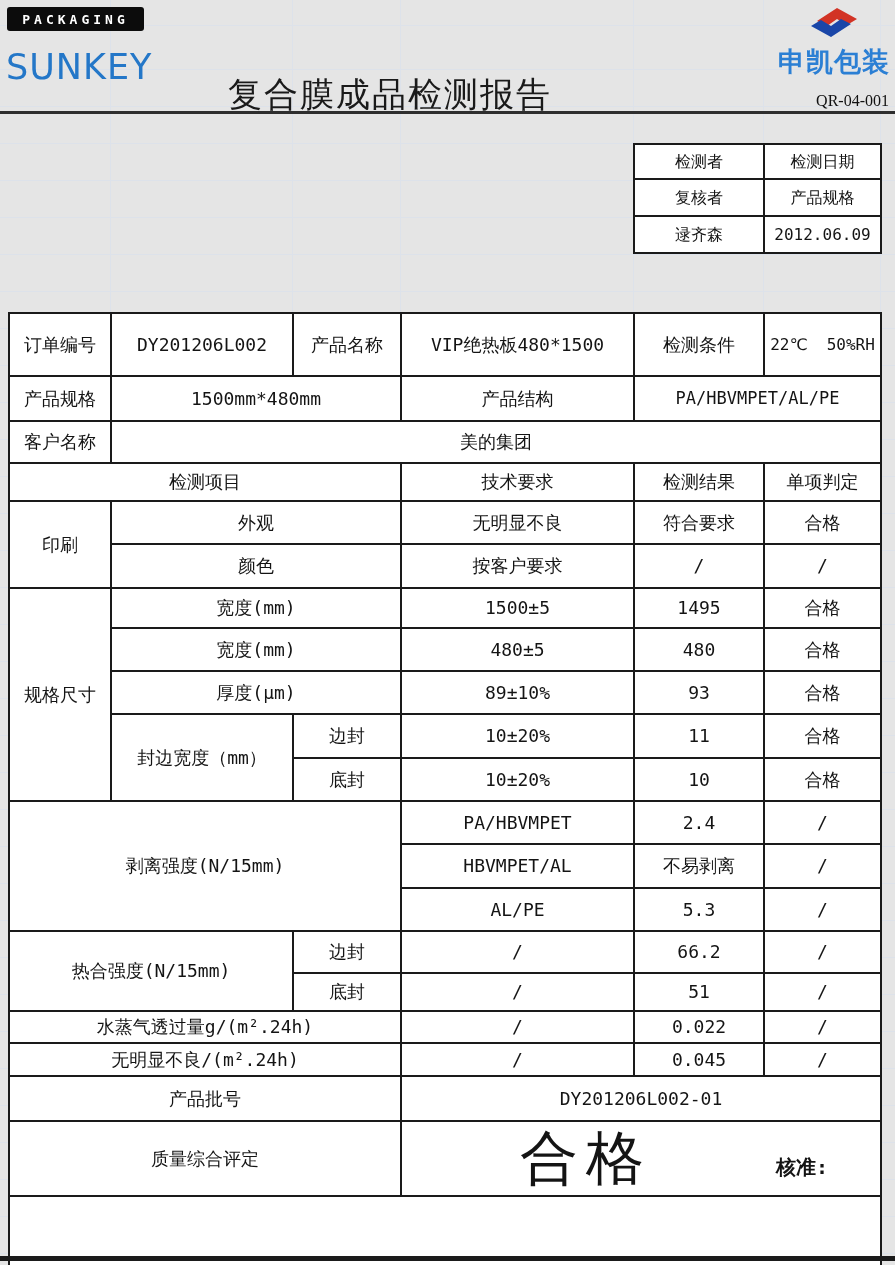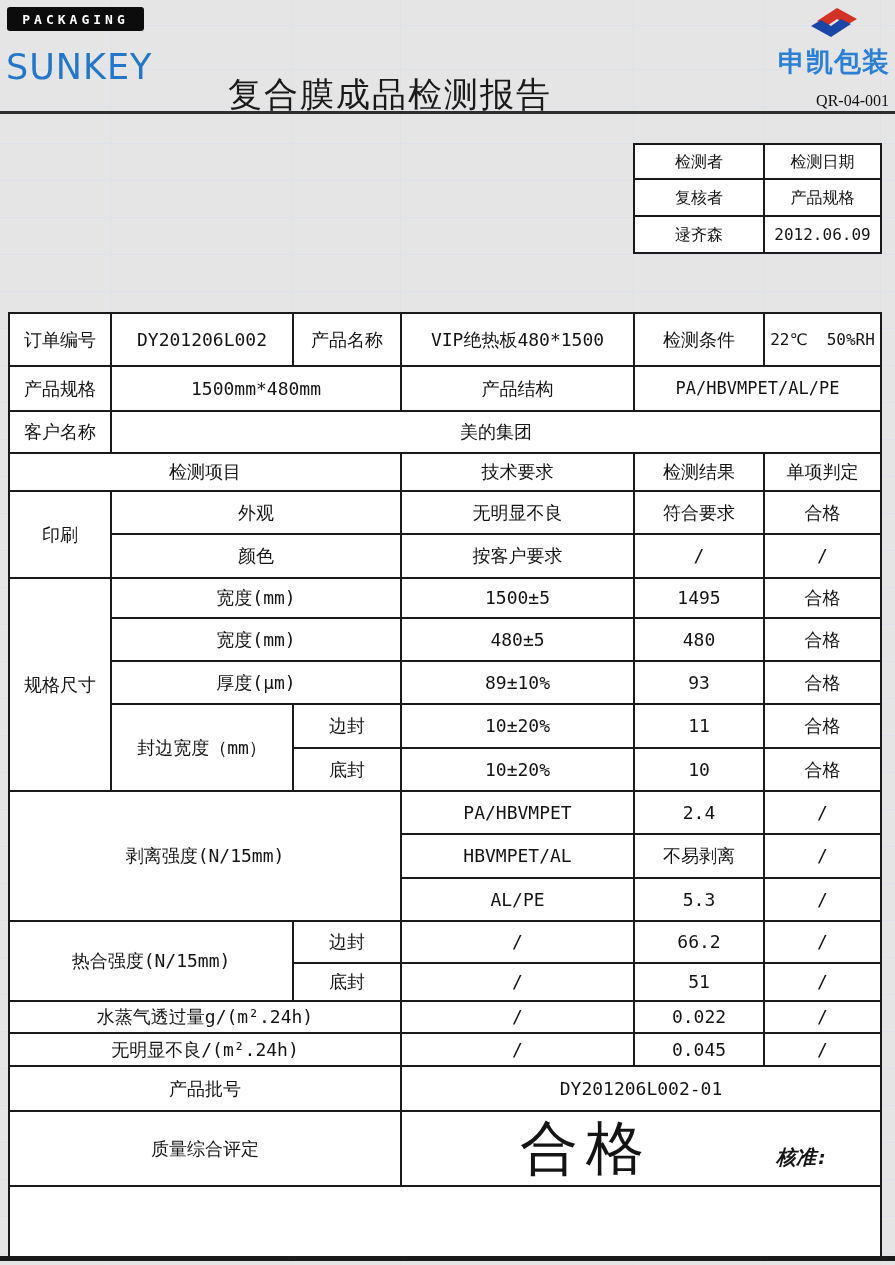--- a/index.html
+++ b/index.html
@@ -28,21 +28,21 @@
   
   table{border-collapse:collapse;table-layout:fixed;background:#fff;}
   td{border:2px solid #1a1a1a;text-align:center;vertical-align:middle;padding:0;
      font-size:18px;line-height:1.2;overflow:hidden;}
   .signoff{position:absolute;left:633px;top:143px;width:247px;}
   .signoff td{font-size:16px;}
   .main{position:absolute;left:8px;top:312px;width:872px;}
   .pre{white-space:pre;}
   .big-cell{position:relative;}
   .big-pass{font-size:58px;letter-spacing:8px;padding-right:110px;font-family:"DejaVu Sans",sans-serif;}
-  .approve{position:absolute;right:52px;bottom:16px;font-size:20px;font-weight:bold;font-style:italic;}
+  .approve{position:absolute;right:52px;bottom:16px;font-size:20px;font-weight:bold;}
   .empty-row td{border-bottom:none;}
 </style>
 </head>
 <body>
 
 <div class="sheet">
   <div class="gridbg"></div>
   <div class="vline" style="left:110px"></div>
   <div class="vline" style="left:292px"></div>
   <div class="vline" style="left:400px"></div>
@@ -91,21 +91,21 @@
   <table class="main">
     <colgroup>
       <col style="width:102px">
         <col style="width:182px">
         <col style="width:108px">
       <col style="width:233px">
         <col style="width:130px">
         <col style="width:117px">
     </colgroup>
     <tbody>
-        <tr style="height:53px">
+        <tr style="height:63px">
       <td>订单编号</td>
       <td>DY201206L002</td>
       <td>产品名称</td>
       <td>VIP绝热板480*1500</td>
       <td>检测条件</td>
       <td class="pre" style="font-size:16px">22℃  50%RH</td>
     </tr>
     <tr style="height:45px">
       <td>产品规格</td>
       <td colspan="2">1500mm*480mm</td>

